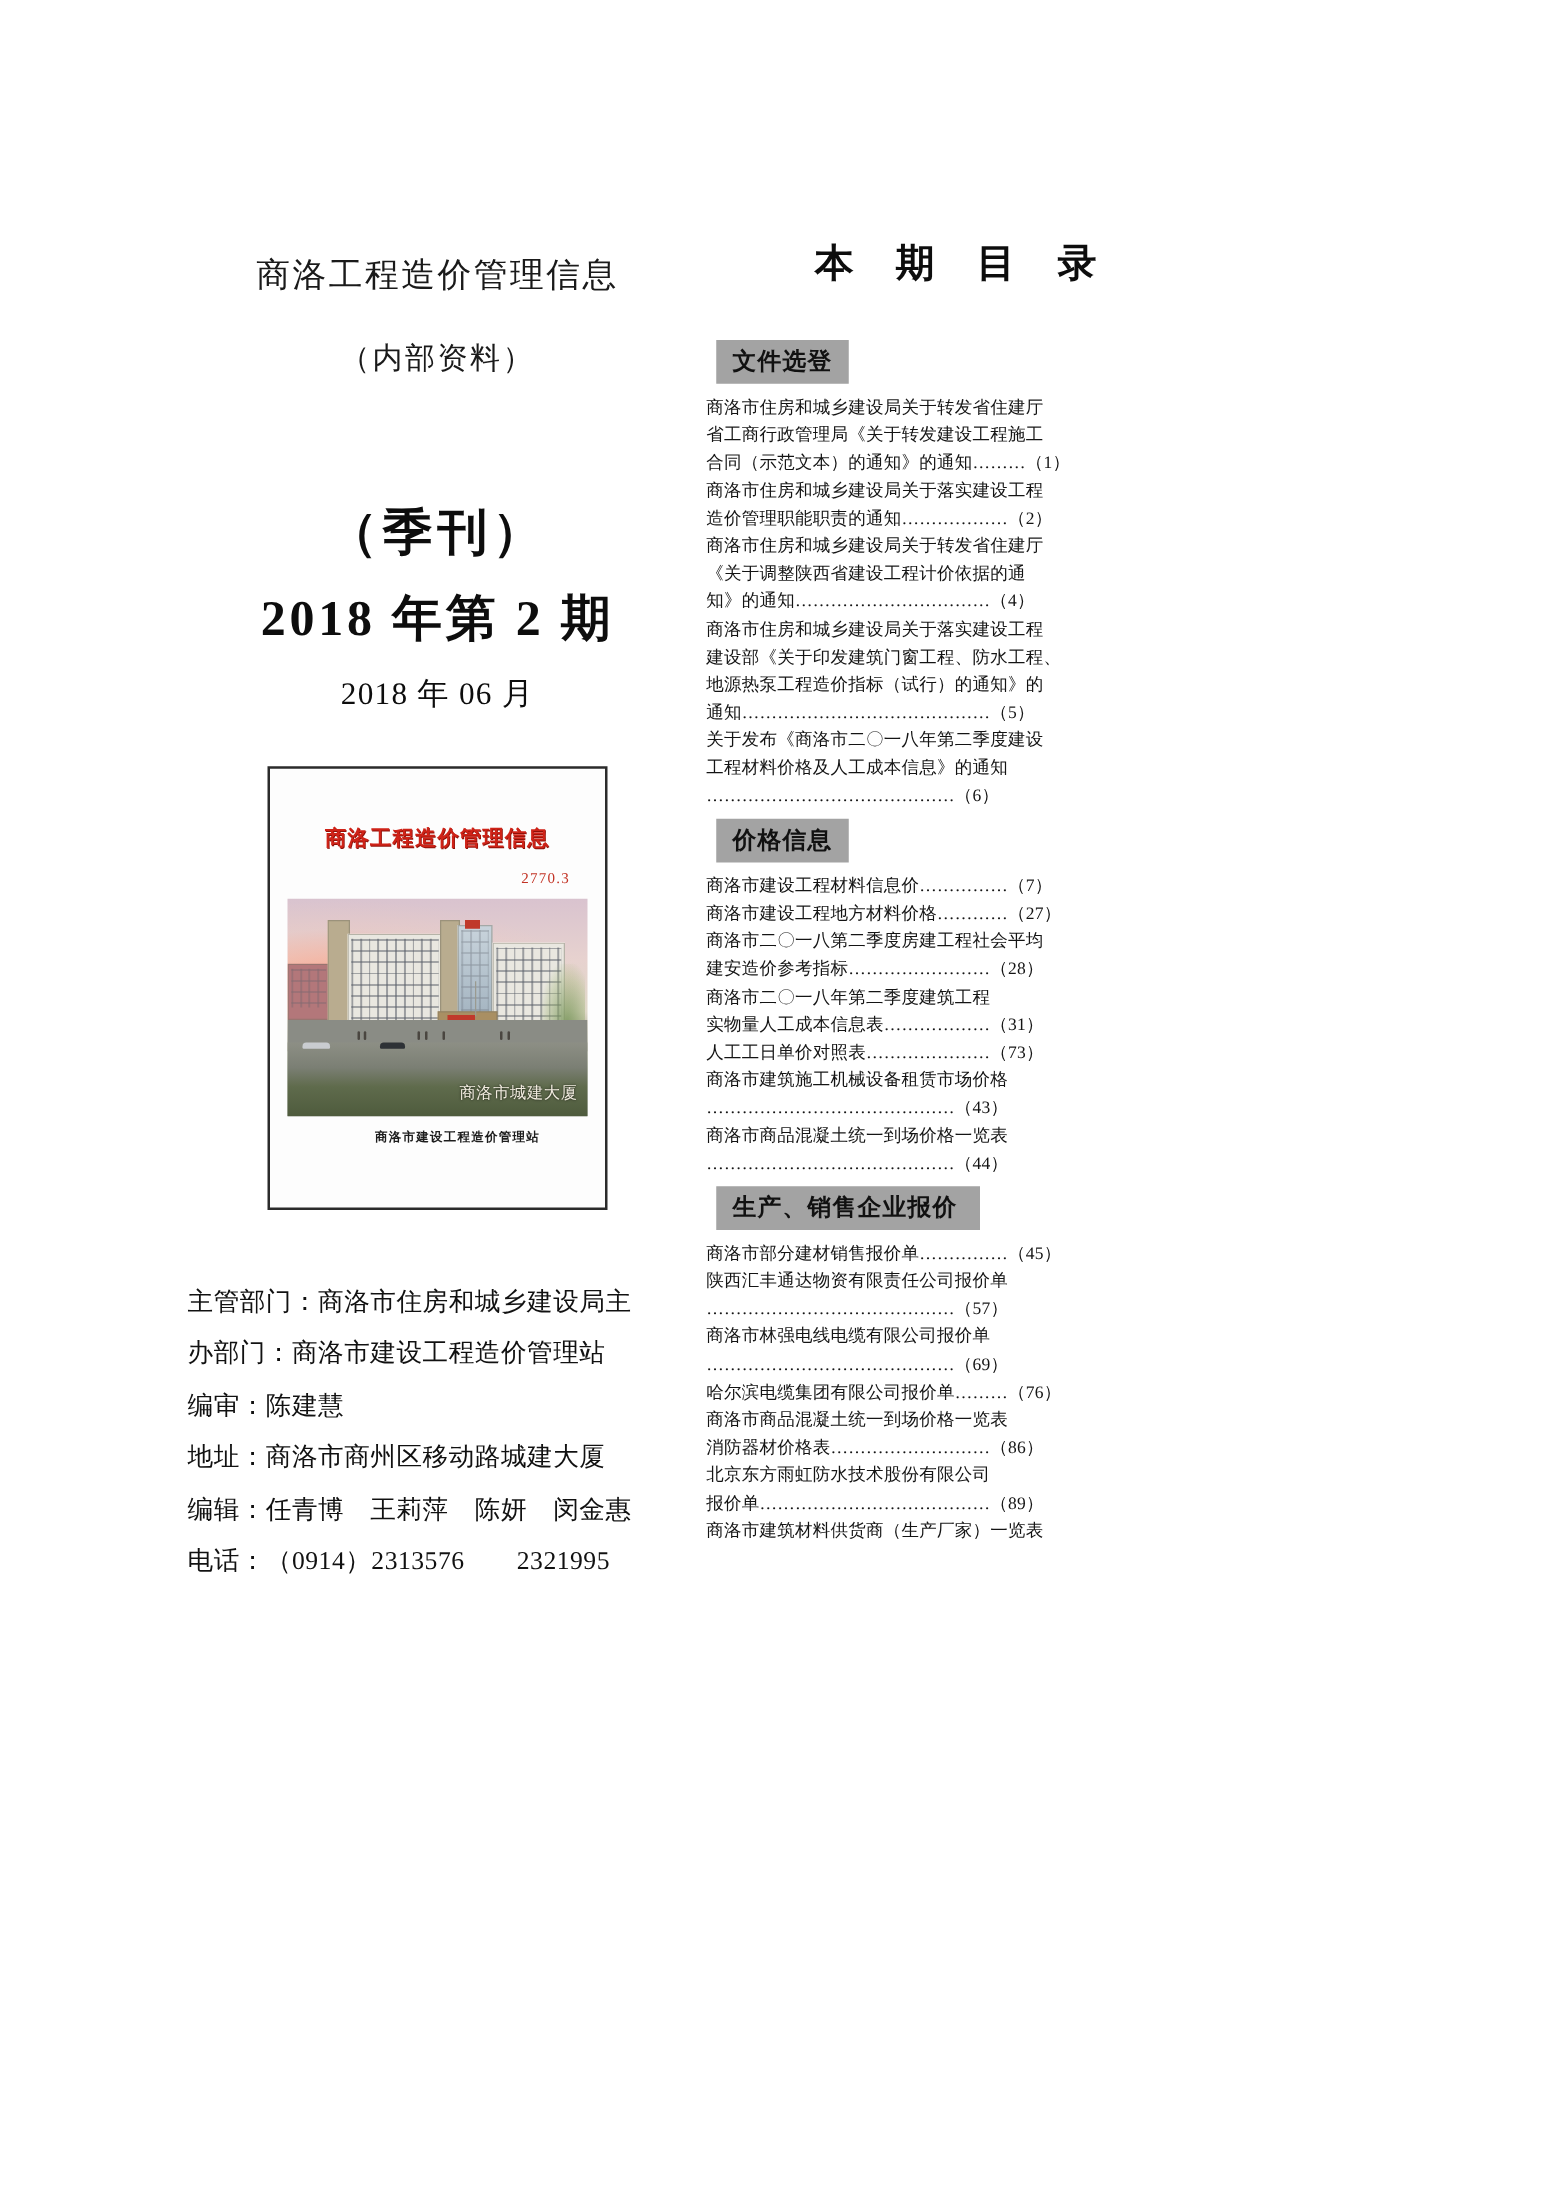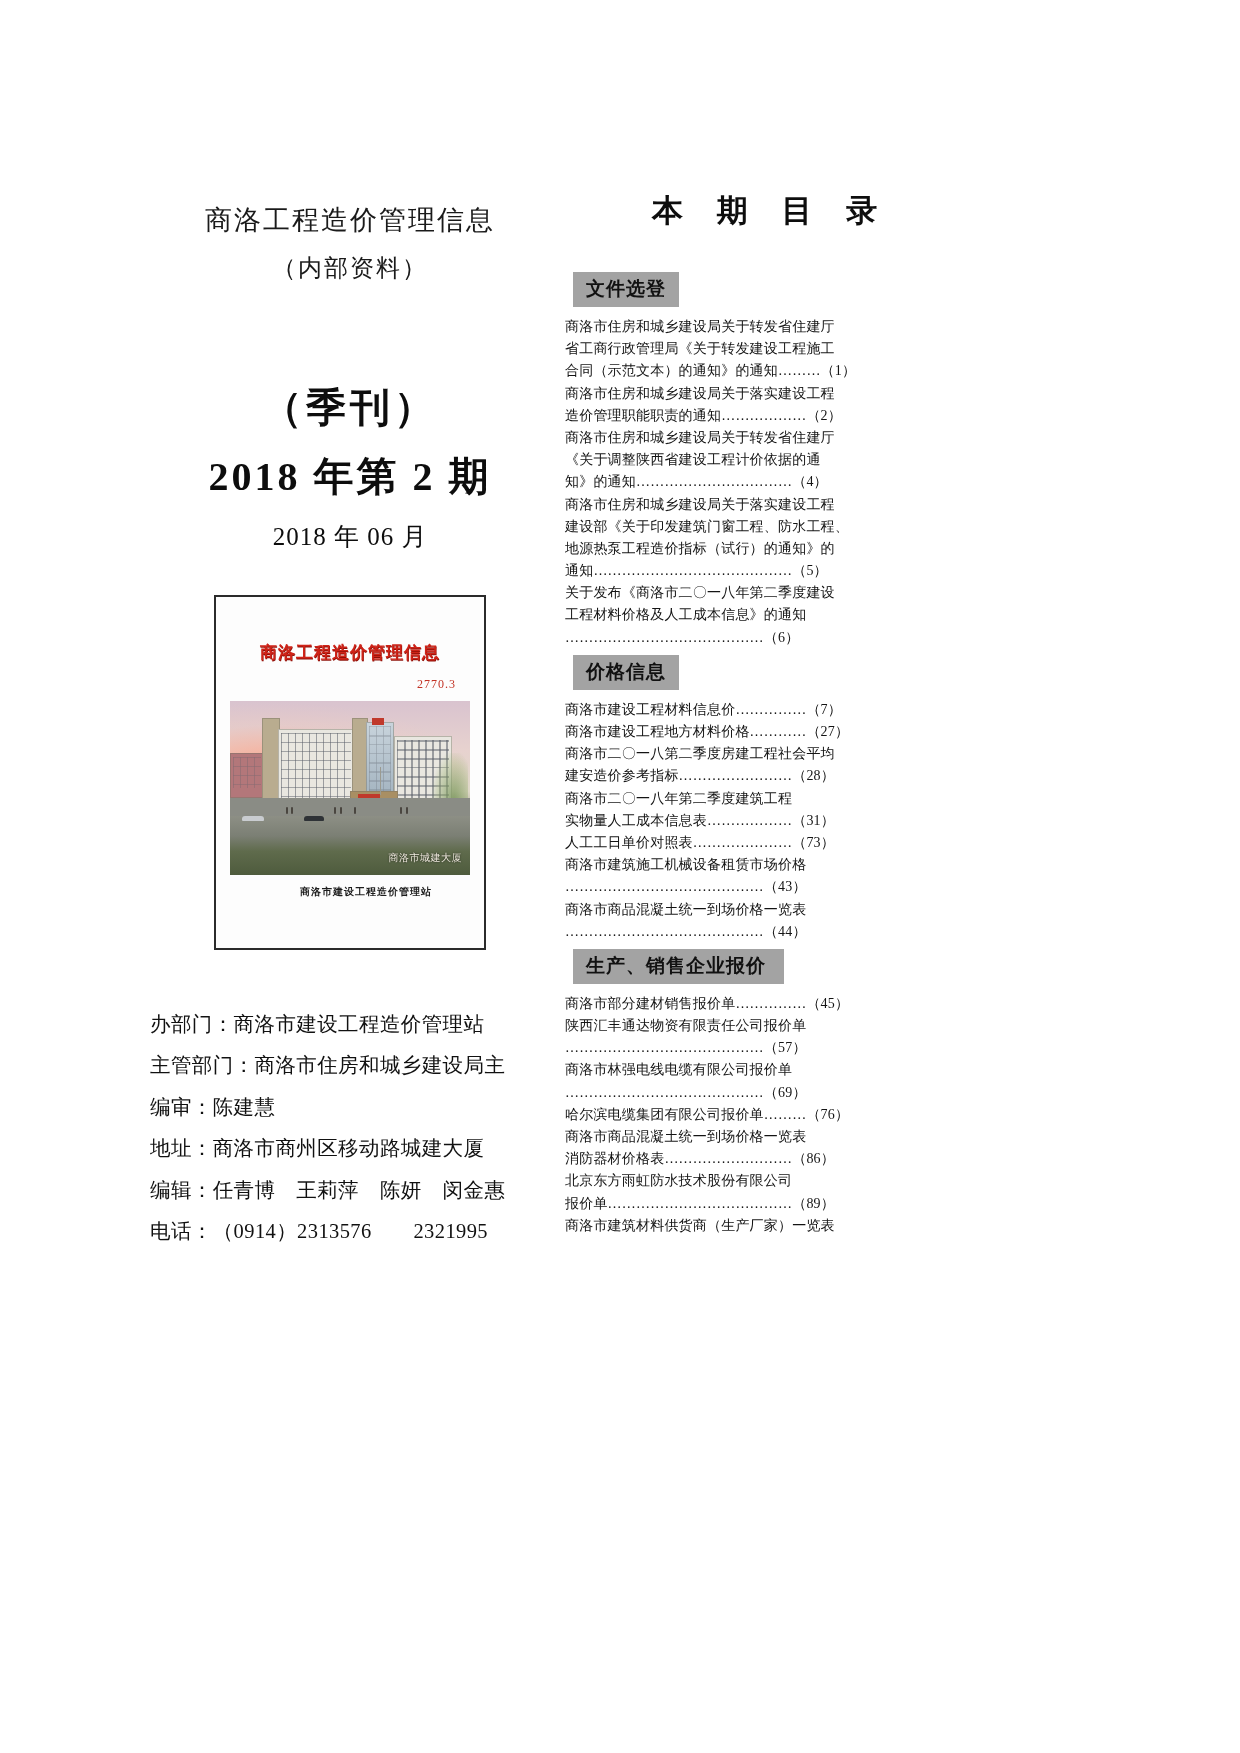--- a/index.html
+++ b/index.html
@@ -25,21 +25,21 @@
     font-size:27px;
     letter-spacing:2px;
     font-family:"Liberation Serif","DejaVu Serif",serif;
     color:#1a1a1a;
     margin-top:22px;
   }
   .masthead-sub{
     text-align:center;
     font-size:24px;
     letter-spacing:2px;
-    margin-top:14px;
+    margin-top:32px;
     color:#1a1a1a;
   }
   .periodicity{
     text-align:center;
     font-size:40px;
     font-weight:bold;
     letter-spacing:4px;
     margin-top:96px;
     color:#0d0d0d;
   }
@@ -110,21 +110,21 @@
     position:absolute;left:0;right:0;bottom:30%;height:14%;
     background:#8a8c85;
   }
   .car{position:absolute;bottom:31%;height:5px;border-radius:3px 3px 1px 1px;background:#c9ccd0;}
   .car.dark{background:#2e3236;}
   .ped{position:absolute;bottom:35%;width:2px;height:7px;background:#4a4640;border-radius:1px;}
   .flagpole{position:absolute;width:1px;background:#9a9a90;}
   .redsign{position:absolute;background:#c0392b;}
   .cover-photo-caption{
     position:absolute;right:8px;bottom:10px;
-    font-size:10px;color:#f2ece0;letter-spacing:.5px;
+    font-size:13px;color:#f2ece0;letter-spacing:.5px;
     text-shadow:0 0 2px rgba(0,0,0,.8);
   }
   .cover-footer{
     position:absolute;left:0;right:0;top:288px;
     text-align:center;font-size:10px;letter-spacing:1px;color:#1d1d1d;
     font-weight:bold;
     padding-left:32px;
   }
 
   
@@ -238,22 +238,22 @@
 
         <div class="flagpole" style="left:150px;bottom:46%;height:16%;"></div>
 
         <div class="cover-photo-caption">商洛市城建大厦</div>
       </div>
 
       <div class="cover-footer">商洛市建设工程造价管理站</div>
     </div>
 
     <div class="imprint">
+      <div>主管部门：商洛市住房和城乡建设局主</div>
       <div>办部门：商洛市建设工程造价管理站</div>
-      <div>主管部门：商洛市住房和城乡建设局主</div>
       <div>编审：陈建慧</div>
       <div>地址：商洛市商州区移动路城建大厦</div>
       <div>编辑：任青博　王莉萍　陈妍　闵金惠</div>
       <div>电话：（0914）2313576　　2321995</div>
     </div>
   </div>
 
   <div class="right-col">
     <div class="toc-title">本 期 目 录</div>
 

